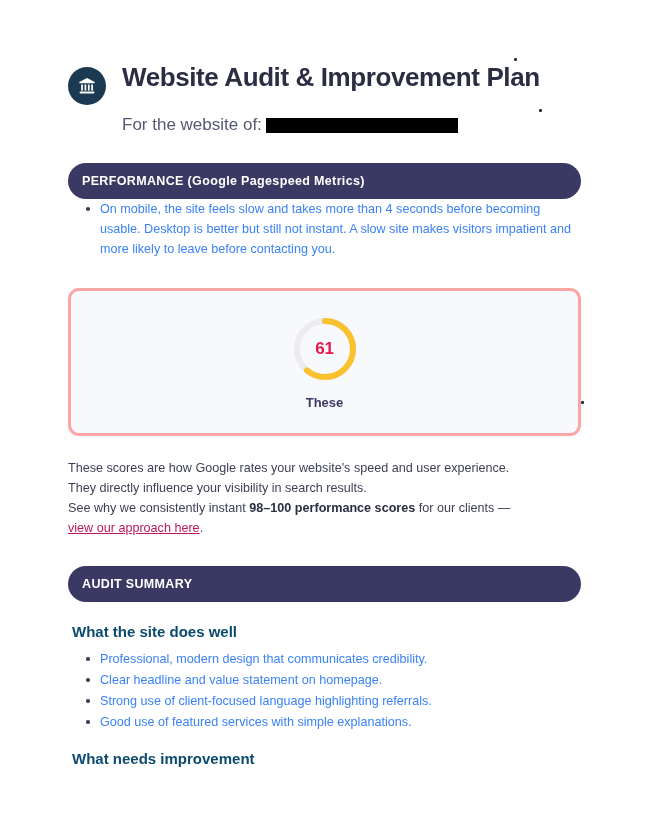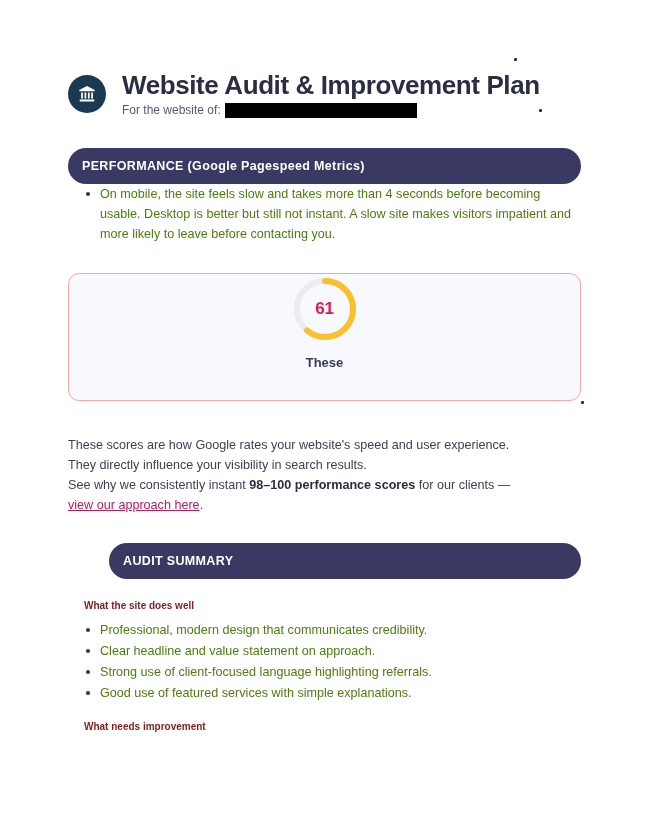--- a/index.html
+++ b/index.html
@@ -21,21 +21,21 @@
     position: absolute;
     left: 0; top: 0;
     width: 649px;
     height: 813px;
     background: #ffffff;
   }
 
   .content {
     position: absolute;
     left: 68px;
-    top: 8px;
+    top: 0;
     width: 513px;
   }
 
   
   .doc-header {
     display: flex;
     align-items: flex-start;
     padding-top: 62px;
   }
   .logo-badge {
@@ -58,22 +58,22 @@
   .doc-title {
     font-size: 26px;
     line-height: 30px;
     font-weight: bold;
     letter-spacing: -0.4px;
     color: #2b2d42;
     margin: 0;
     white-space: nowrap;
   }
   .subline {
-    margin-top: 2px;
-    font-size: 12px;
+    margin-top: 25px;
+    font-size: 17px;
     line-height: 16px;
     color: #565873;
     display: flex;
     align-items: center;
   }
   .redaction {
     display: inline-block;
     width: 192px;
     height: 15px;
     background: #000000;
@@ -86,33 +86,33 @@
     background: #393963;
     color: #ffffff;
     border-radius: 18px;
     font-size: 12.5px;
     font-weight: bold;
     letter-spacing: 0.35px;
     padding: 11px 14px;
     box-sizing: border-box;
   }
   .section-bar.performance { margin-top: 30px; }
-  .section-bar.audit { margin-top: 0; margin-left: 41px; }
+  .section-bar.audit { margin-top: 0; }
 
   
   ul.bullets {
     margin: 0;
     padding: 0 0 0 18px;
     list-style: none;
   }
   ul.bullets li {
     position: relative;
     font-size: 12.6px;
     line-height: 20px;
-    color: #4d7c0f;
+    color: #3b82f6;
     padding-left: 14px;
     margin-bottom: 1px;
   }
   ul.bullets li::before {
     content: "";
     position: absolute;
     left: 0;
     top: 8px;
     width: 3.5px;
     height: 3.5px;
@@ -124,27 +124,28 @@
 
   
   .score-row {
     display: flex;
     gap: 22px;
     margin-top: 29px;
   }
   .score-card {
     flex: 1 1 0;
     background: #f8f9fc;
-    border: 1px solid #fca5a5;
+    border: 3px solid #fca5a5;
     border-radius: 11px;
-    height: 128px;
+    height: 148px;
     box-sizing: border-box;
     display: flex;
     flex-direction: column;
     align-items: center;
+    justify-content: center;
   }
   .gauge {
     position: relative;
     width: 70px;
     height: 70px;
   }
   .gauge svg {
     display: block;
     transform: rotate(-90deg);
   }
@@ -163,37 +164,37 @@
   }
   .score-label {
     margin-top: 11px;
     font-size: 13px;
     font-weight: bold;
     color: #393963;
   }
 
   
   .explain {
-    margin-top: 34px;
+    margin-top: 22px;
     font-size: 12.6px;
     line-height: 20px;
     color: #3d3f54;
   }
   .explain b { color: #2b2d42; font-weight: bold; }
   .explain a {
     color: #be185d;
     text-decoration: underline;
   }
   .audit-wrap { margin-top: 28px; }
 
   .sub-head {
-    font-size: 10px;
-    font-weight: bold;
-    color: #7f1d1d;
-    margin: 18px 0 9px 16px;
+    font-size: 15px;
+    font-weight: bold;
+    color: #0c4a6e;
+    margin: 18px 0 9px 4px;
   }
   .sub-head.first { margin-top: 21px; }
 
   
   .dot {
     position: absolute;
     background: #2b2d42;
     border-radius: 1px;
   }
 </style>
@@ -252,21 +253,21 @@
       <div><span>See why we consistently instant </span><b>98–100 performance scores</b><span> for our clients —</span></div>
       <div><a href="#">view our approach here</a><span>.</span></div>
     </div>
 
     <div class="audit-wrap">
       <div class="section-bar audit">AUDIT SUMMARY</div>
 
       <div class="sub-head first">What the site does well</div>
       <ul class="bullets">
         <li>Professional, modern design that communicates credibility.</li>
-        <li>Clear headline and value statement on approach.</li>
+        <li>Clear headline and value statement on homepage.</li>
         <li>Strong use of client-focused language highlighting referrals.</li>
         <li>Good use of featured services with simple explanations.</li>
       </ul>
 
       <div class="sub-head">What needs improvement</div>
     </div>
 
   </div>
 
   <div class="dot" style="left:514px; top:58px; width:3px; height:3px;"></div>

